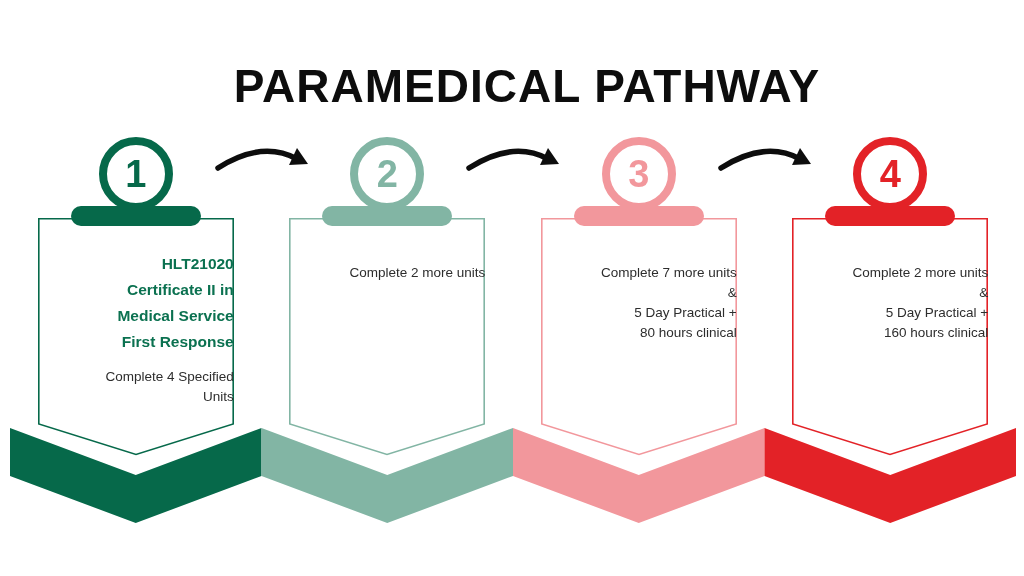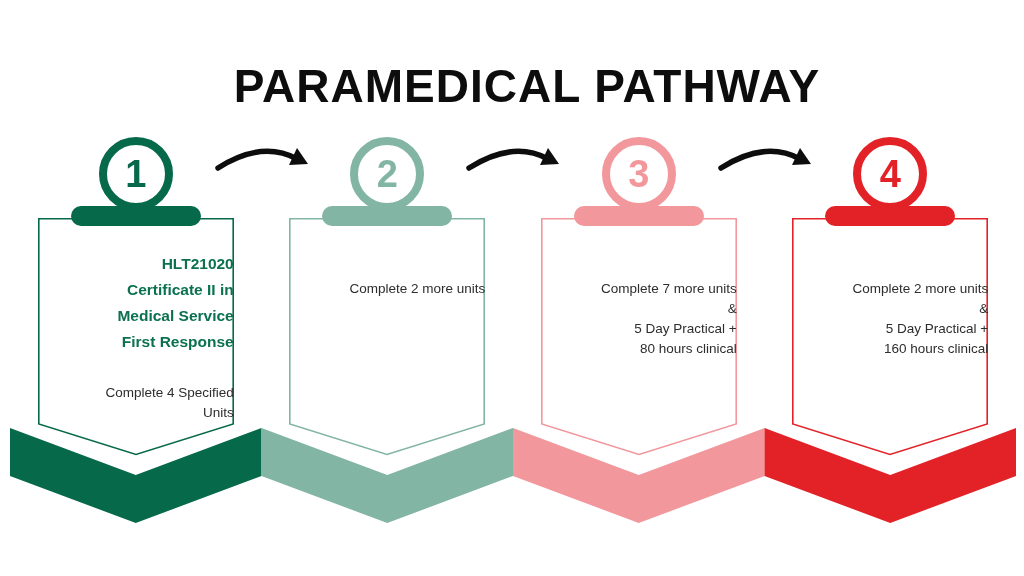--- a/index.html
+++ b/index.html
@@ -27,21 +27,21 @@
   .num { font-size:38px; font-weight:bold; color:var(--c); line-height:1; }
   .texts {
     position:absolute; top:251px; left:27.75px; width:196px;
     text-align:right; z-index:4;
   }
   .card-title {
     font-size:15.5px; font-weight:bold; line-height:26px;
     color:var(--title-c, #0b7150); white-space:pre-line;
   }
   .card-body {
-    margin-top:28px; font-size:13.5px; line-height:20px;
+    margin-top:12px; font-size:13.5px; line-height:20px;
     color:var(--body-c, #2d2d2d); white-space:pre-line;
   }
   #chevron-svg { position:absolute; left:0; top:0; z-index:0; }
   .arrow-svg { position:absolute; z-index:5; }
 </style>
 </head>
 <body>
 
 <div class="stage" style="--title-c: #0b7150; --body-c: #2d2d2d; background: rgb(255, 255, 255);">
   <h1 class="main-title" style="color: rgb(13, 13, 13);">PARAMEDICAL PATHWAY</h1>

